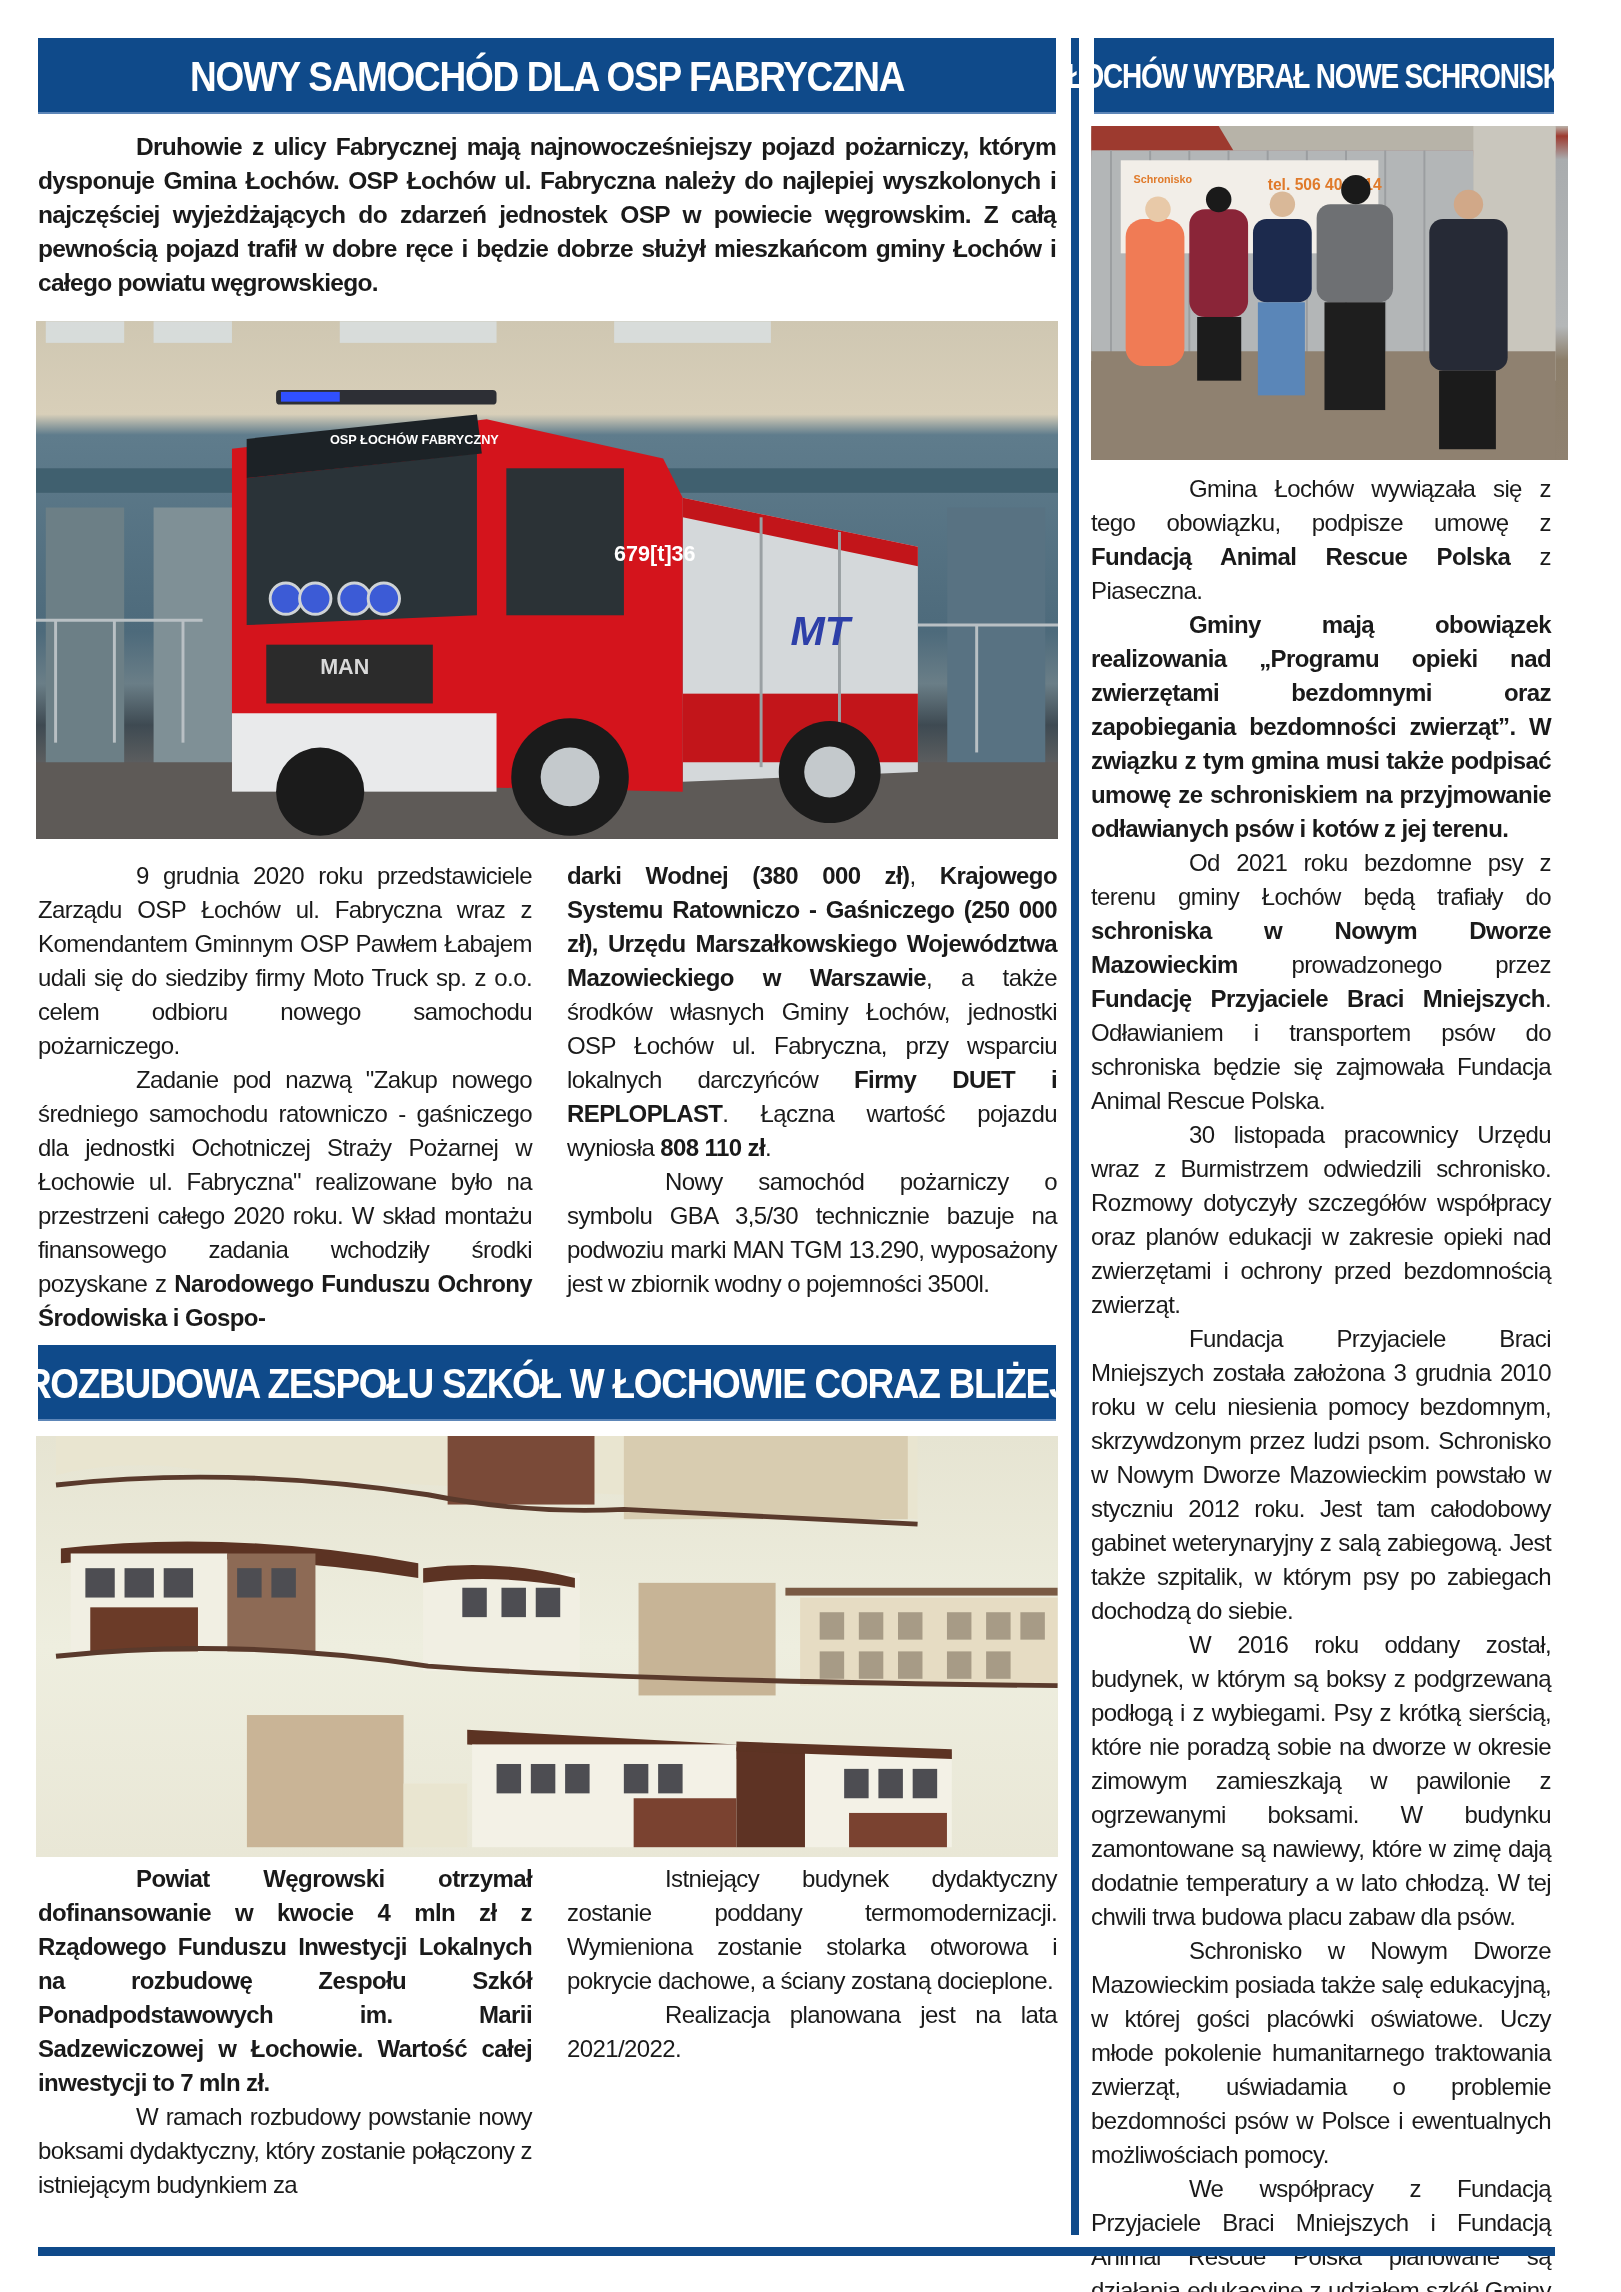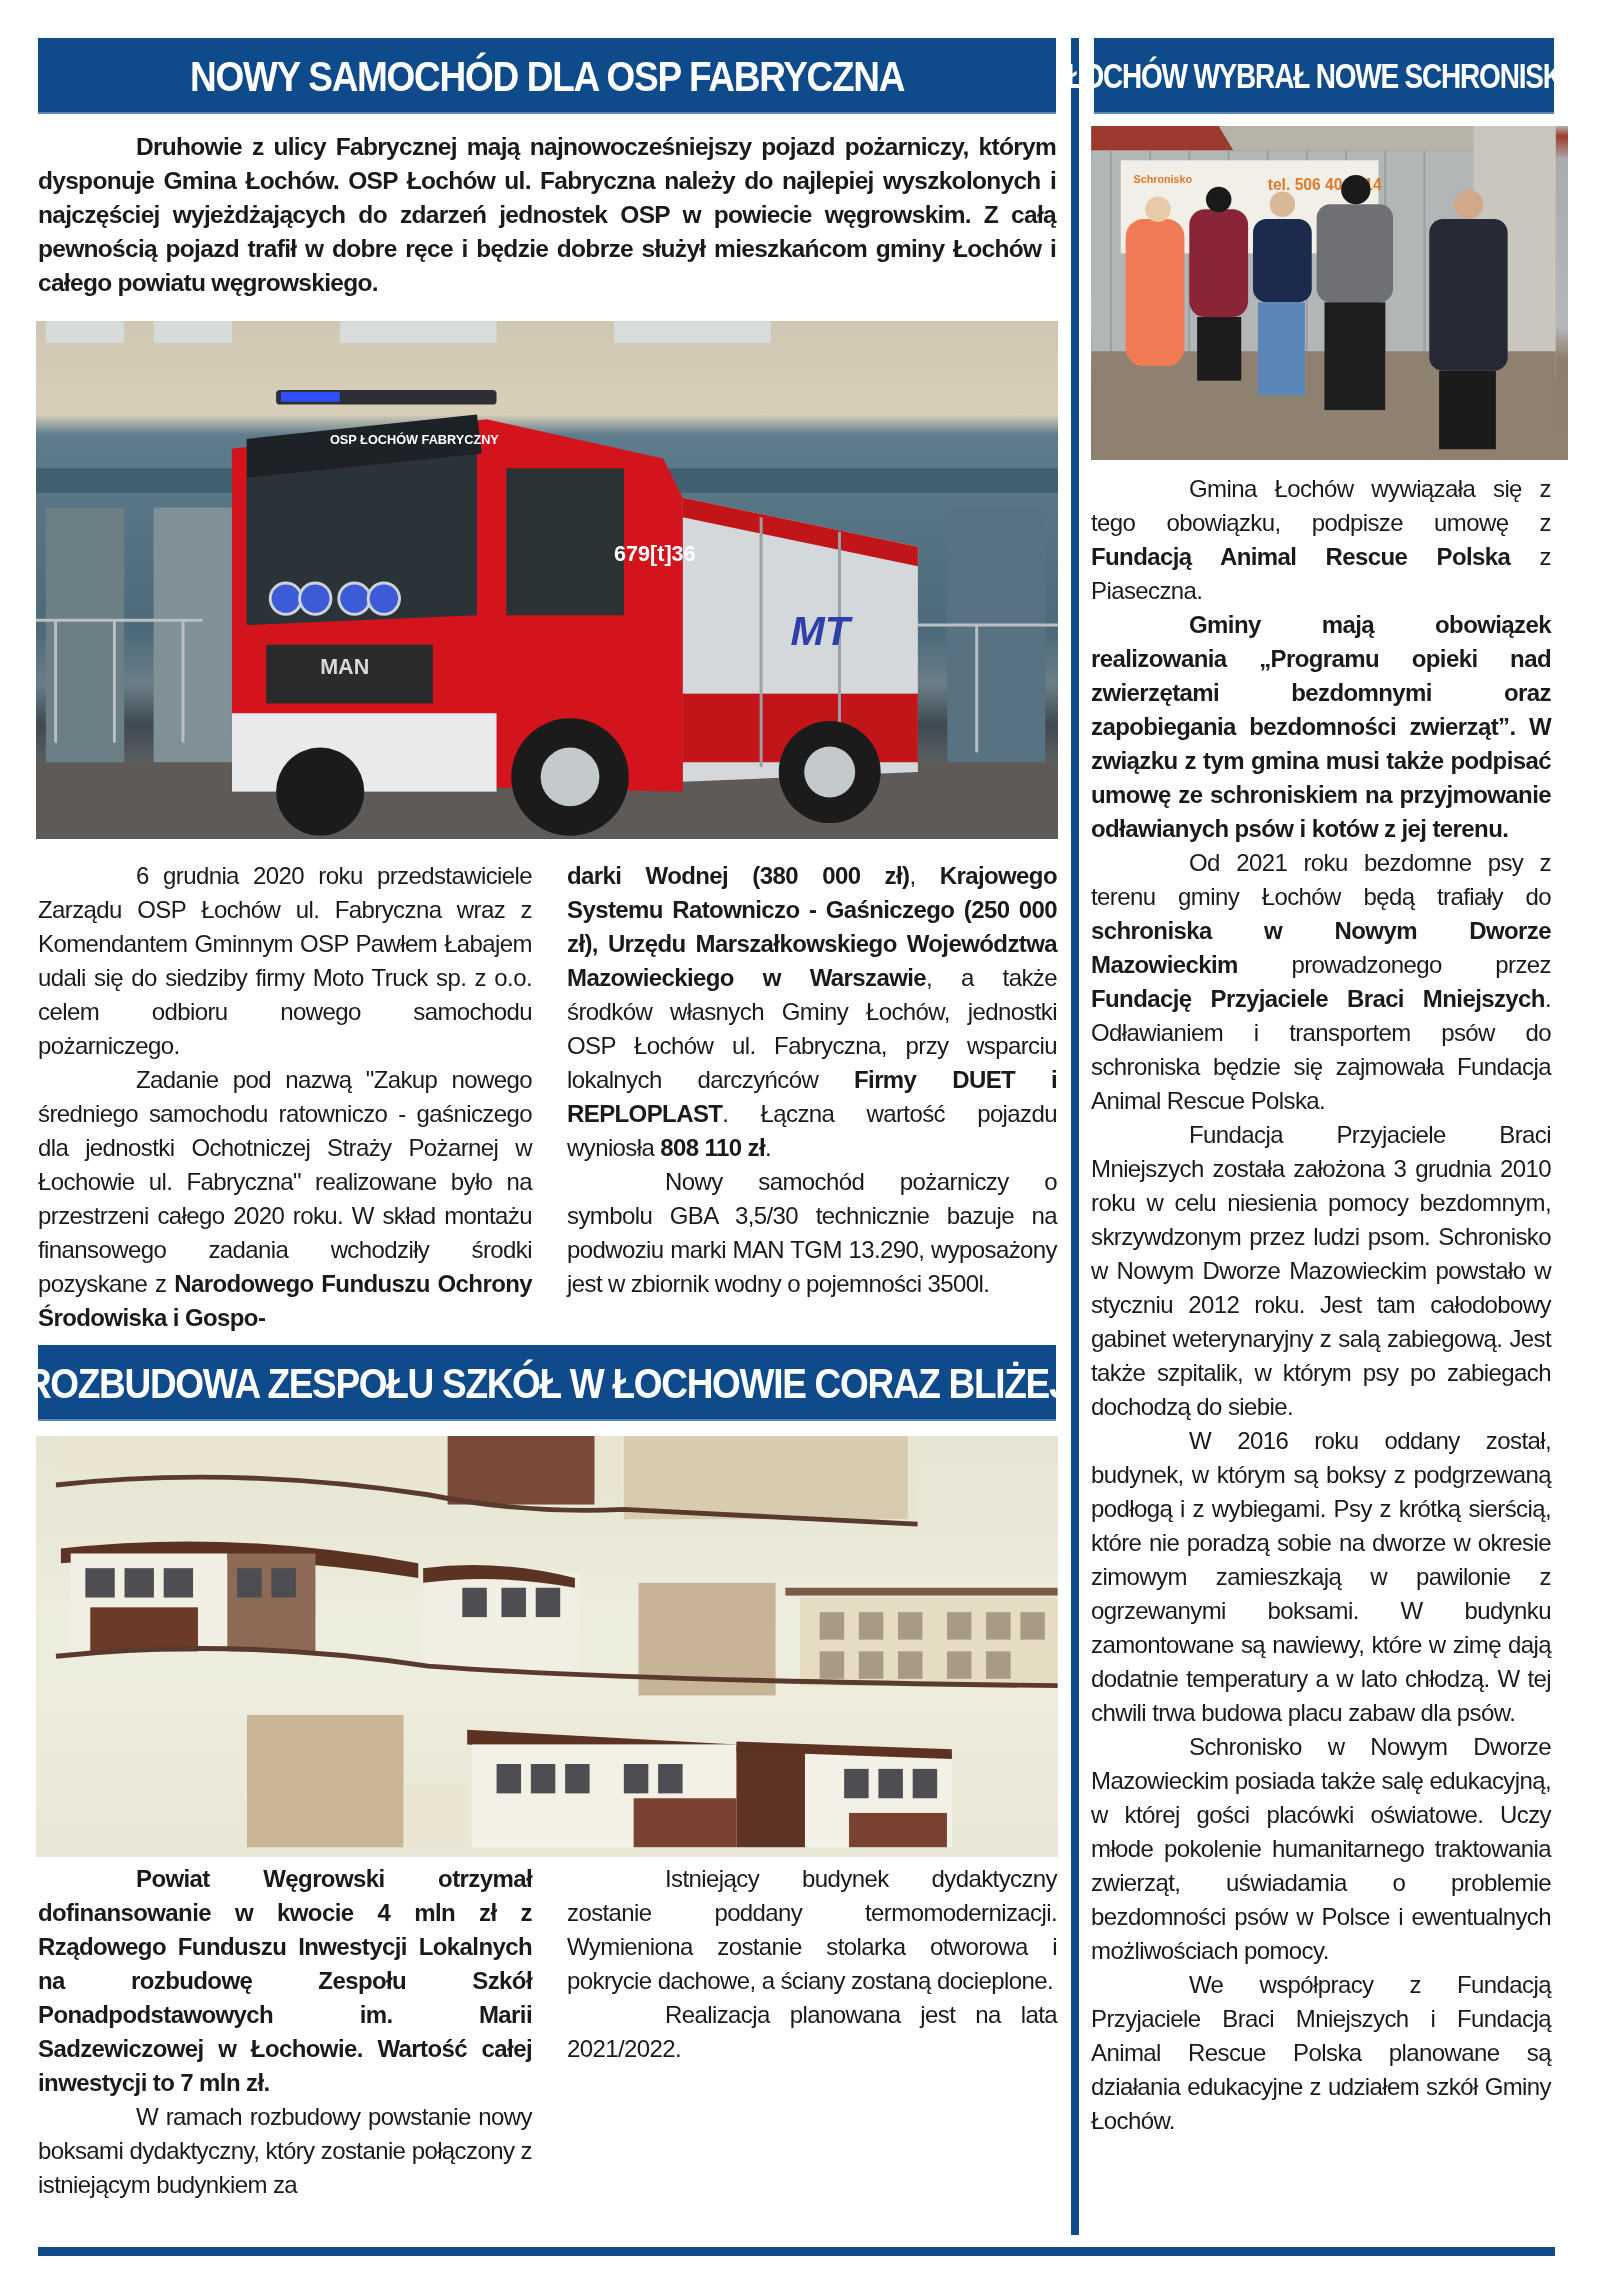--- a/index.html
+++ b/index.html
@@ -90,21 +90,21 @@
     <circle cx="810" cy="460" r="52" fill="#1b1b1b"></circle>
       <circle cx="810" cy="460" r="26" fill="#c4c9cc"></circle>
     <text x="300" y="125" fill="#ffffff" font-size="13" font-family="Liberation Sans, sans-serif" font-weight="bold">OSP ŁOCHÓW FABRYCZNY</text>
     <text x="590" y="245" fill="#ffffff" font-size="22" font-family="Liberation Sans, sans-serif" font-weight="bold">679[t]36</text>
     <text x="290" y="360" fill="#d9d9d9" font-size="22" font-family="Liberation Sans, sans-serif" font-weight="bold">MAN</text>
     <text x="770" y="330" fill="#2d3fa8" font-size="42" font-style="italic" font-family="Liberation Sans, sans-serif" font-weight="bold">MT</text>
   </svg>
 </div>
 
 <div class="col text" style="left:38px; top:859px; width:494px;">
-  <p>6 grudnia 2020 roku przedstawiciele Zarządu OSP Łochów ul. Fabryczna wraz z Komendantem Gminnym OSP Pawłem Łabajem udali się do siedziby firmy Moto Truck sp. z o.o. celem odbioru nowego samochodu pożarniczego.</p>
+  <p>9 grudnia 2020 roku przedstawiciele Zarządu OSP Łochów ul. Fabryczna wraz z Komendantem Gminnym OSP Pawłem Łabajem udali się do siedziby firmy Moto Truck sp. z o.o. celem odbioru nowego samochodu pożarniczego.</p>
   <p><span>Zadanie pod nazwą "Zakup nowego średniego samochodu ratowniczo - gaśniczego dla jednostki Ochotniczej Straży Pożarnej w Łochowie ul. Fabryczna" realizowane było na przestrzeni całego 2020 roku. W skład montażu finansowego zadania wchodziły środki pozyskane z </span><b>Narodowego Funduszu Ochrony Środowiska i Gospo-</b></p>
 </div>
 
 <div class="col text" style="left:567px; top:859px; width:490px;">
   <p class="noindent"><b>darki Wodnej (380 000 zł)</b><span>, </span><b>Krajowego Systemu Ratowniczo - Gaśniczego (250 000 zł), Urzędu Marszałkowskiego Województwa Mazowieckiego w Warszawie</b><span>, a także środków własnych Gminy Łochów, jednostki OSP Łochów ul. Fabryczna, przy wsparciu lokalnych darczyńców </span><b>Firmy DUET i REPLOPLAST</b><span>. Łączna wartość pojazdu wyniosła </span><b>808 110 zł</b><span>.</span></p>
   <p>Nowy samochód pożarniczy o symbolu GBA 3,5/30 technicznie bazuje na podwoziu marki MAN TGM 13.290, wyposażony jest w zbiornik wodny o pojemności 3500l.</p>
 </div>
 
 <div class="abs banner" style="left:38px; top:1345px; width:1018px; height:76px; font-size:43px;">
   <span>ROZBUDOWA ZESPOŁU SZKÓŁ W ŁOCHOWIE CORAZ BLIŻEJ</span>
@@ -226,20 +226,21 @@
       <rect x="355" y="250" width="58" height="80" fill="#1b1b1b"></rect>
       <circle cx="385" cy="80" r="15" fill="#d1a888"></circle>
     </g>
   </svg>
 </div>
 
 <div class="col text" style="left:1091px; top:472px; width:460px;">
   <p><span>Gmina Łochów wywiązała się z tego obowiązku, podpisze umowę z </span><b>Fundacją Animal Rescue Polska</b><span> z Piaseczna.</span></p>
   <p style="font-weight:bold;">Gminy mają obowiązek realizowania „Programu opieki nad zwierzętami bezdomnymi oraz zapobiegania bezdomności zwierząt”. W związku z tym gmina musi także podpisać umowę ze schroniskiem na przyjmowanie odławianych psów i kotów z jej terenu.</p>
   <p><span>Od 2021 roku bezdomne psy z terenu gminy Łochów będą trafiały do </span><b>schroniska w Nowym Dworze Mazowieckim</b><span> prowadzonego przez </span><b>Fundację Przyjaciele Braci Mniejszych</b><span>. Odławianiem i transportem psów do schroniska będzie się zajmowała Fundacja Animal Rescue Polska.</span></p>
+  <p>30 listopada pracownicy Urzędu wraz z Burmistrzem odwiedzili schronisko. Rozmowy dotyczyły szczegółów współpracy oraz planów edukacji w zakresie opieki nad zwierzętami i ochrony przed bezdomnością zwierząt.</p>
   <p>Fundacja Przyjaciele Braci Mniejszych została założona 3 grudnia 2010 roku w celu niesienia pomocy bezdomnym, skrzywdzonym przez ludzi psom. Schronisko w Nowym Dworze Mazowieckim powstało w styczniu 2012 roku. Jest tam  całodobowy gabinet weterynaryjny z salą zabiegową. Jest także szpitalik, w którym psy po zabiegach dochodzą do siebie.</p>
   <p>W 2016 roku oddany został, budynek, w którym są boksy z podgrzewaną podłogą i z wybiegami. Psy z krótką sierścią, które nie poradzą sobie na dworze w okresie zimowym zamieszkają w pawilonie z ogrzewanymi boksami. W budynku zamontowane są nawiewy, które w zimę dają dodatnie temperatury a w lato chłodzą. W tej chwili trwa budowa placu zabaw dla psów.</p>
   <p>Schronisko w Nowym Dworze Mazowieckim posiada także salę edukacyjną, w której gości placówki oświatowe. Uczy młode pokolenie humanitarnego traktowania zwierząt, uświadamia o problemie bezdomności psów w Polsce i ewentualnych możliwościach pomocy.</p>
   <p>We współpracy z Fundacją Przyjaciele Braci Mniejszych i Fundacją Animal Rescue Polska planowane są działania edukacyjne z udziałem szkół Gminy Łochów.</p>
 </div>
 
 <div class="abs divider" style="left:38px; top:2247px; width:1517px; height:8.8px;"></div>
 
 
 </body></html>

